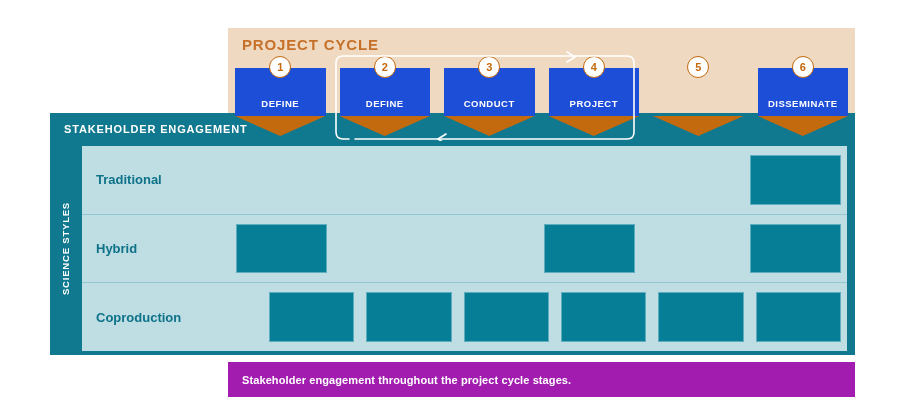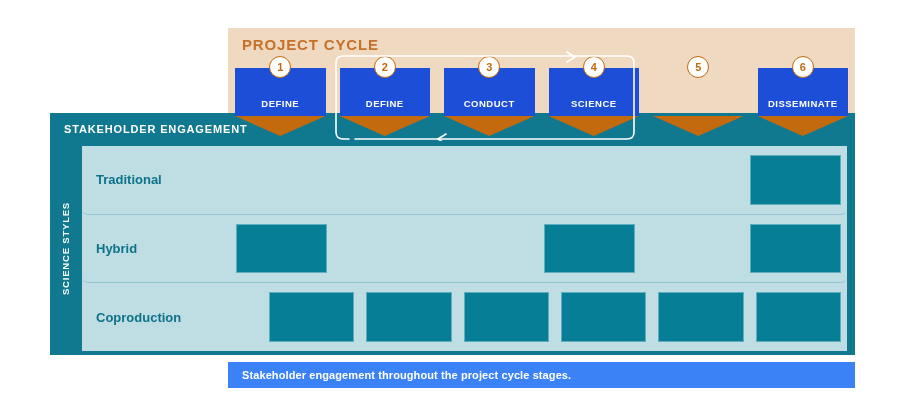--- a/index.html
+++ b/index.html
@@ -160,21 +160,20 @@
     background: #BEDEE4;
     display: flex;
     flex-direction: column;
   }
   .matrix-row {
     flex: 1 1 0;
     display: flex;
     position: relative;
     border-bottom: 1.5px solid #93C7D2;
     box-sizing: border-box;
-    border-radius: 6px;
   }
   .matrix-row:last-child { border-bottom: none; gap: 33px; }
 
   .row-label-cell {
     width: 148px;
     flex: 0 0 148px;
     display: flex;
     align-items: center;
     padding-left: 14px;
     box-sizing: border-box;
@@ -206,22 +205,22 @@
     border: 1px solid #5FAEBF;
     box-sizing: border-box;
   }
 
   
   #caption-bar {
     position: absolute;
     left: 228px;
     top: 362px;
     width: 627px;
-    height: 26px;
-    background: #3b82f6;
+    height: 35px;
+    background: #a21caf;
     display: flex;
     align-items: center;
     padding-left: 14px;
     box-sizing: border-box;
     z-index: 5;
   }
   #caption-text {
     font-size: 11px;
     font-weight: bold;
     color: #FFFFFF;
@@ -264,21 +263,21 @@
   <div class="stage-slot">
     <div class="stage-box">
       <div class="stage-label">CONDUCT</div>
     </div>
     <div class="stage-tail"></div>
     <div class="stage-num">3</div>
   </div>
 
   <div class="stage-slot">
     <div class="stage-box">
-      <div class="stage-label">SCIENCE</div>
+      <div class="stage-label">PROJECT</div>
     </div>
     <div class="stage-tail"></div>
     <div class="stage-num">4</div>
   </div>
 
   <div class="stage-slot">
     <div class="stage-tail"></div>
     <div class="stage-num">5</div>
   </div>
 

